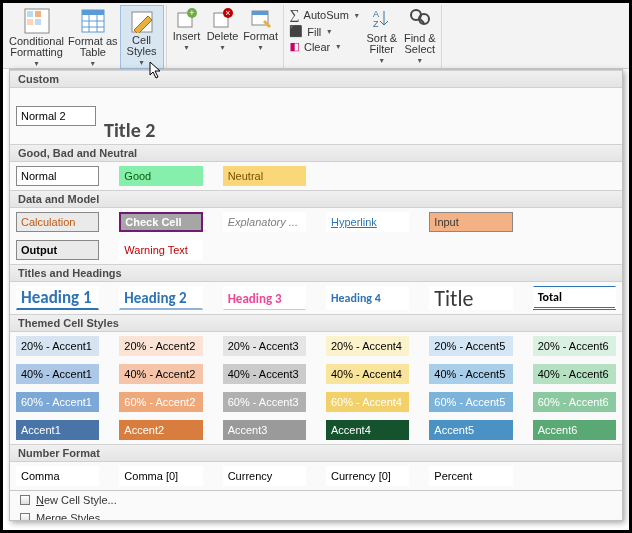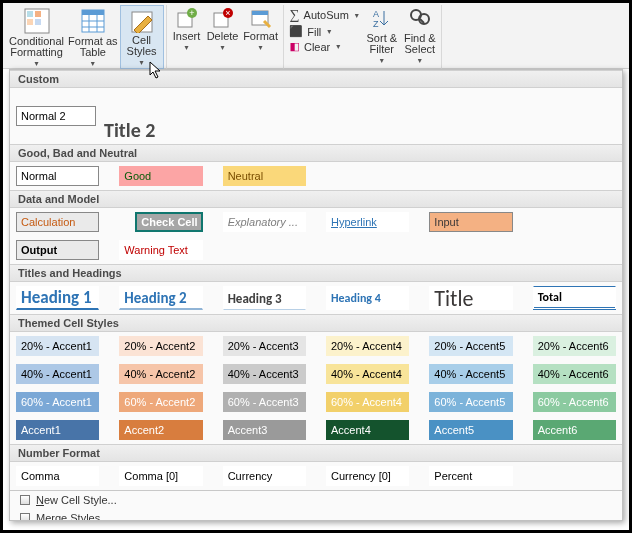--- a/index.html
+++ b/index.html
@@ -100,34 +100,34 @@
     gap: 4px;
     padding: 4px 6px;
     align-items: center;
   }
   .customrow .swatch, .nfrow .swatch { width: 80px; }
   .footrow { padding: 3px 10px; gap: 6px; color: #333; }
   .title2 { font-family: Calibri, sans-serif; font-size: 20px; font-weight: bold; color: #4a4a4a; border: none; background: none; margin-top: 28px; }
   .normal2 { border: 1px solid #888; background: #fff; }
   .normalb { border: 1px solid #888; background: #fff; }
   .bad   { background: #f2c0c0; color: #8b1a1a; }
-  .good  { background: #fca5a5; color: #0a5c0a; }
+  .good  { background: #86efac; color: #0a5c0a; }
   .neutral{ background: #fad87a; color: #7a4f00; }
   .calc  { background: #eaeaea; border: 1px solid #888; color: #c55a11; font-weight: normal; }
-  .check { background: #a6a6a6; border: 2px solid #0f766e; color: #fff; font-weight: bold; margin-left: 16px; }
+  .check { background: #a6a6a6; border: 2px solid #701a75; color: #fff; font-weight: bold; }
   .expl  { color: #7f7f7f; font-style: italic; }
   .hyper { color: #2e74b5; text-decoration: underline; }
   .input { background: #f4b183; border: 1px solid #888; color: #3b3838; }
   .linked{ color: #c55a11; }
   .note  { background: #ffffcc; border: 1px solid #c9c9c9; }
   .out   { background: #eaeaea; border: 1px solid #888; font-weight: bold; }
   .warn  { color: #c00000; }
   .h1 { font-family: Calibri; font-size: 17px; font-weight: bold; color: #2e74b5; border-bottom: 2px solid #2e74b5; }
   .h2 { font-family: Calibri; font-size: 15px; font-weight: bold; color: #2e74b5; border-bottom: 2px solid #90b4d6; }
-  .h3 { font-family: Calibri; font-size: 13px; font-weight: bold; color: #404040; border-bottom: 1px solid #b8d0e6; }
+  .h3 { font-family: Calibri; font-size: 13px; font-weight: bold; color: #ec4899; border-bottom: 1px solid #b8d0e6; }
   .h4 { font-family: Calibri; font-size: 12px; font-weight: bold; color: #2e74b5; }
   .ttl{ font-family: Calibri; font-size: 22px; color: #3b3838; }
   .tot{ font-family: Calibri; font-size: 12px; font-weight: bold; border-top: 1px solid #2e74b5; border-bottom: 3px double #2e74b5; }
   .a1-20{background:#d6e4f2}.a2-20{background:#fbe3d5}.a3-20{background:#e5e5e5}.a4-20{background:#fcf2cc}.a5-20{background:#d4e6f4}.a6-20{background:#daf0e0}
   .a1-40{background:#adc8e6}.a2-40{background:#f6c5a9}.a3-40{background:#cbcbcb}.a4-40{background:#f8e49a}.a5-40{background:#a8cee9}.a6-40{background:#b5e0c2}
   .a1-60{background:#7ba8d6;color:#fff}.a2-60{background:#eea87a;color:#fff}.a3-60{background:#b0b0b0;color:#fff}.a4-60{background:#f2d06a;color:#fff}.a5-60{background:#7cb3da;color:#fff}.a6-60{background:#8bcaa0;color:#fff}
   .a1{background:#4874a8;color:#fff}.a2{background:#d87d3e;color:#fff}.a3{background:#9a9a9a;color:#fff}.a4{background:#14532d;color:#fff}.a5{background:#4a91c4;color:#fff}.a6{background:#5aa873;color:#fff}
   .ficon { width:10px;height:10px;border:1px solid #777;background:linear-gradient(#fff,#ddd);} 
   .undln { text-decoration: underline; }
   .cursor { position:absolute; width:14px; height:18px; pointer-events:none; }

